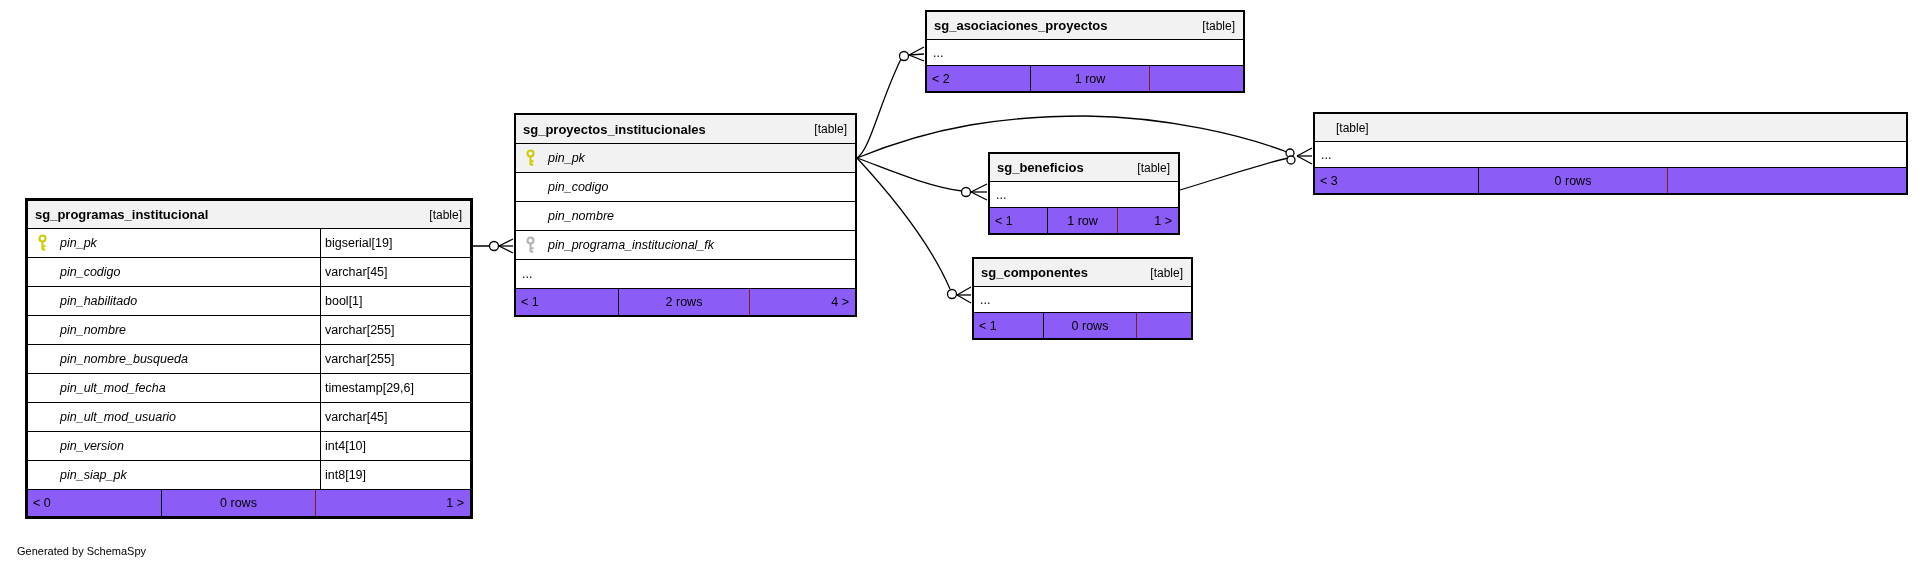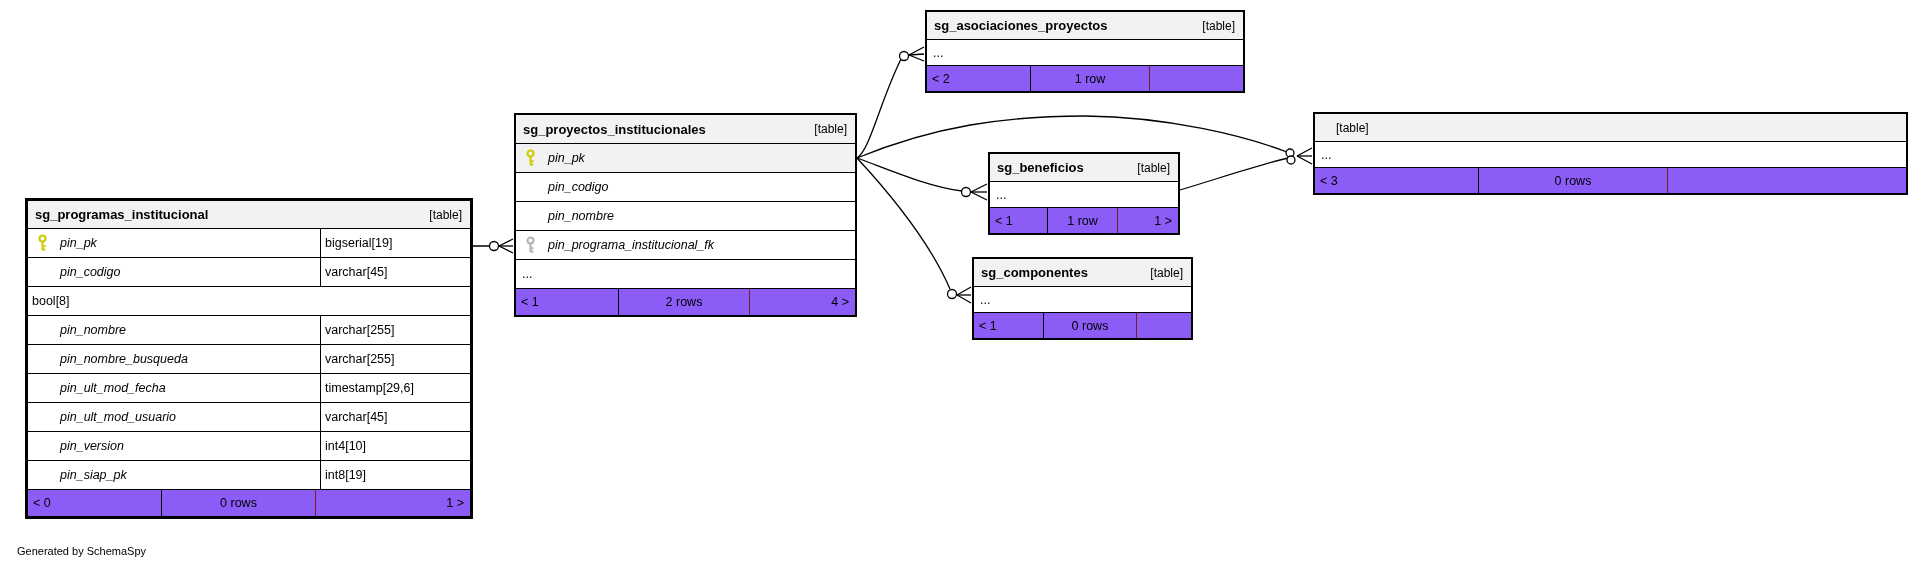--- a/index.html
+++ b/index.html
@@ -123,21 +123,24 @@
       </span>
       <span class="cell ctype">bigserial[19]</span>
     </div>
     <div class="row">
       <span class="cell t1name cname">
           <span>pin_codigo</span>
         </span>
       <span class="cell ctype">varchar[45]</span>
     </div>
     <div class="row">
-      <span class="cell ctype">bool[8]</span>
+      <span class="cell t1name cname">
+          <span>pin_habilitado</span>
+        </span>
+      <span class="cell ctype">bool[1]</span>
     </div>
     <div class="row">
       <span class="cell t1name cname">
           <span>pin_nombre</span>
         </span>
       <span class="cell ctype">varchar[255]</span>
     </div>
     <div class="row">
       <span class="cell t1name cname">
           <span>pin_nombre_busqueda</span>

